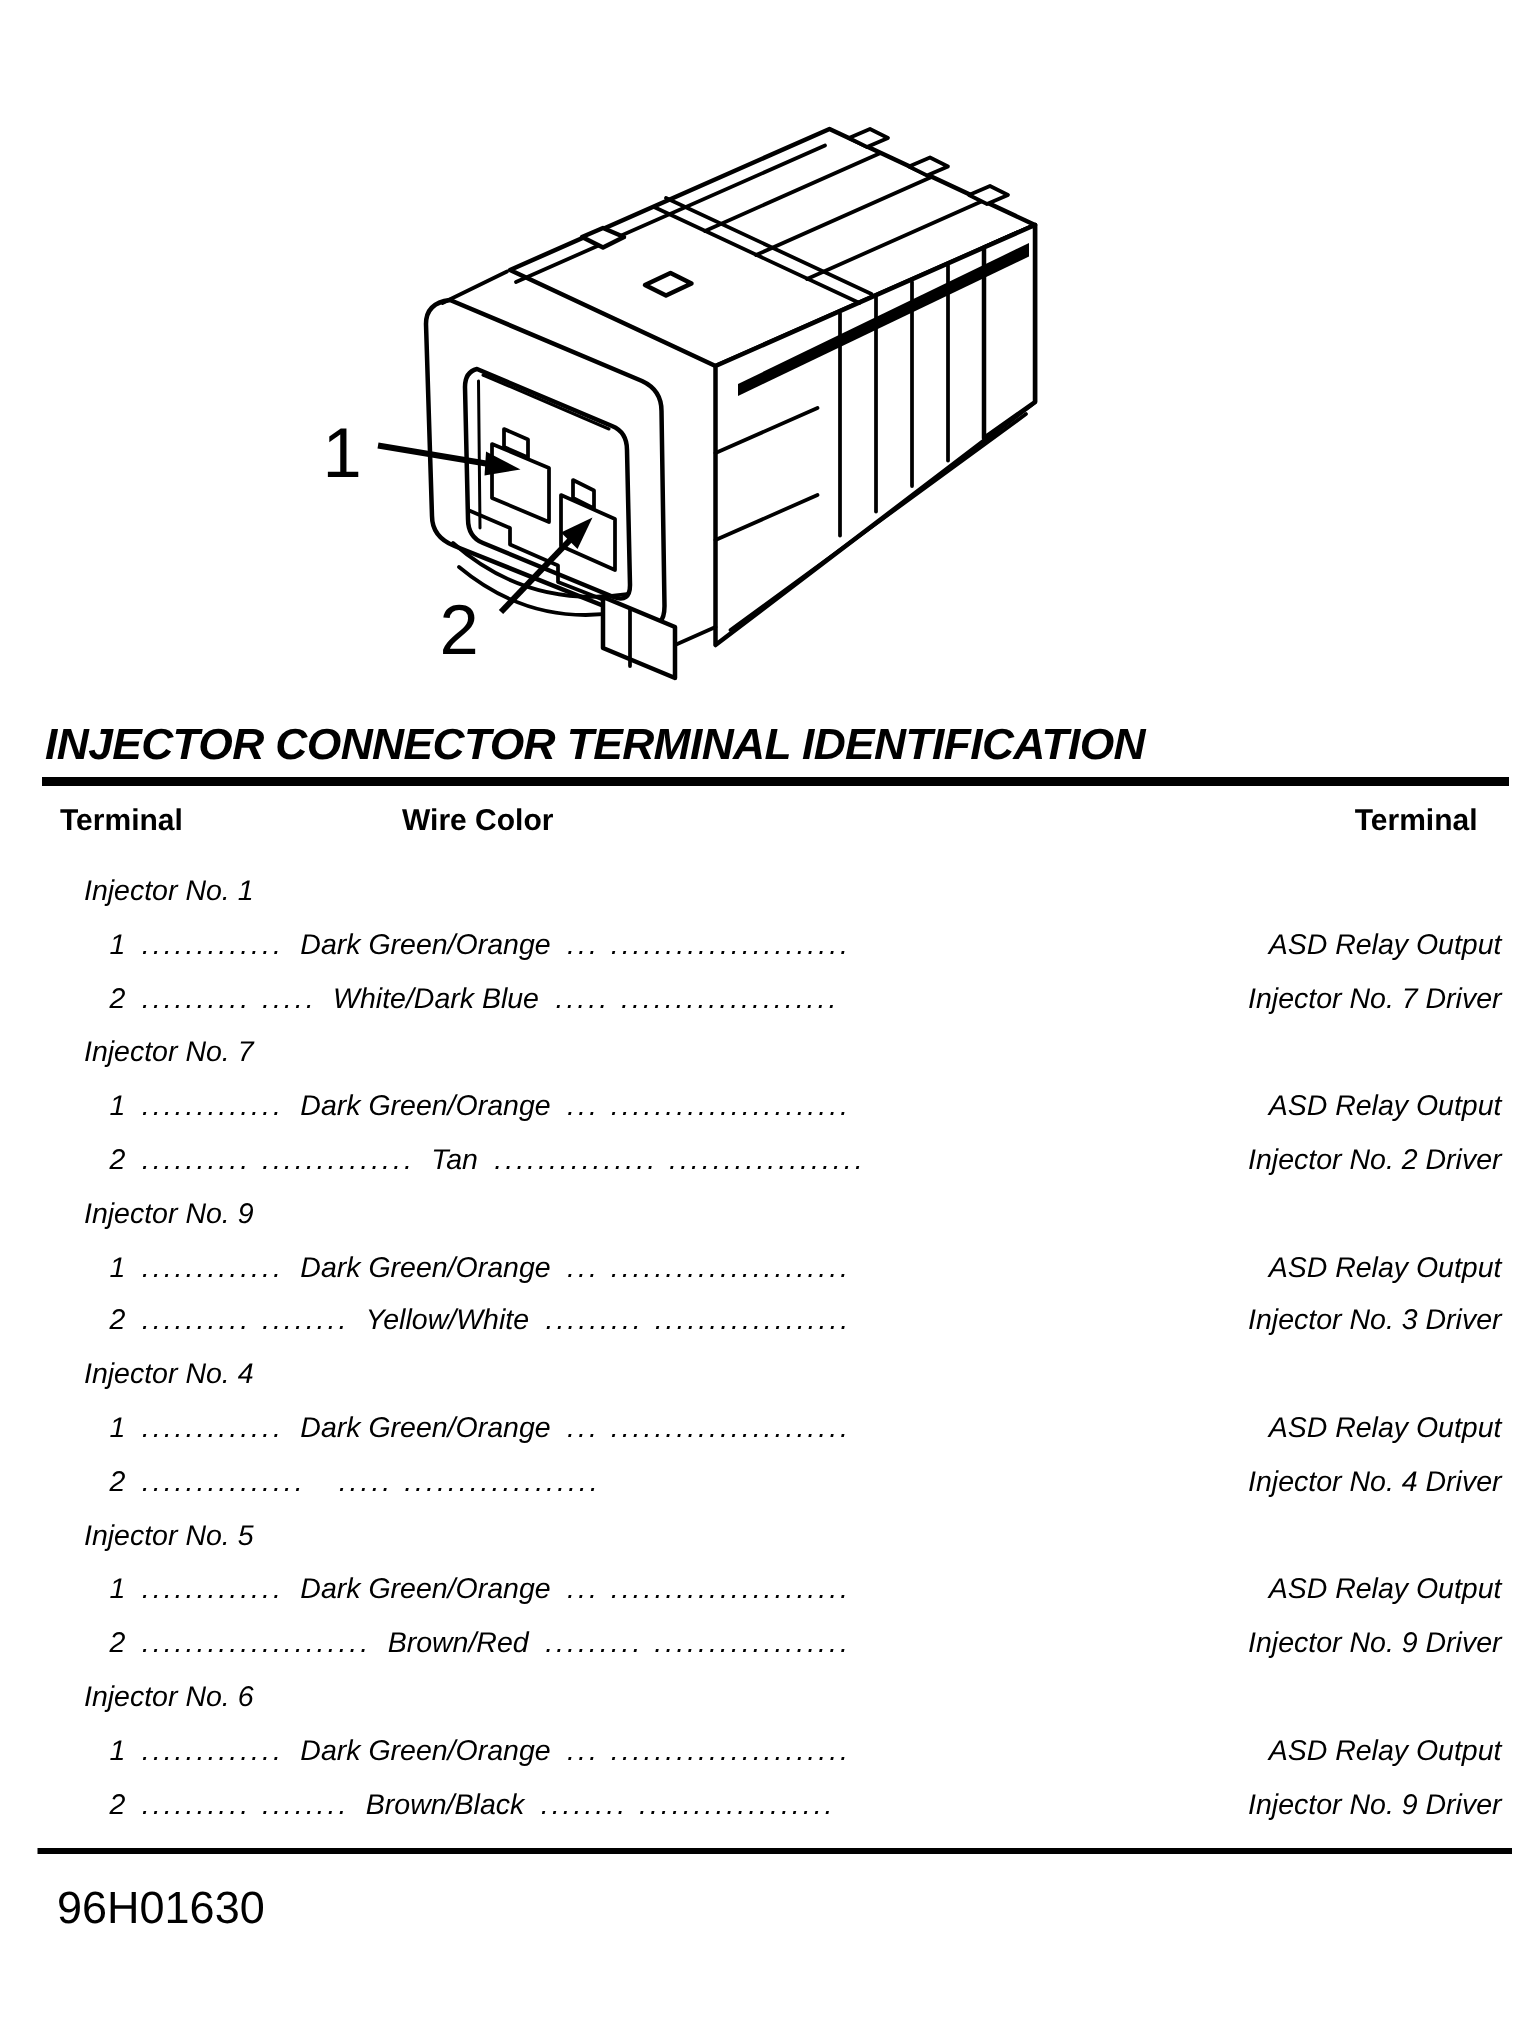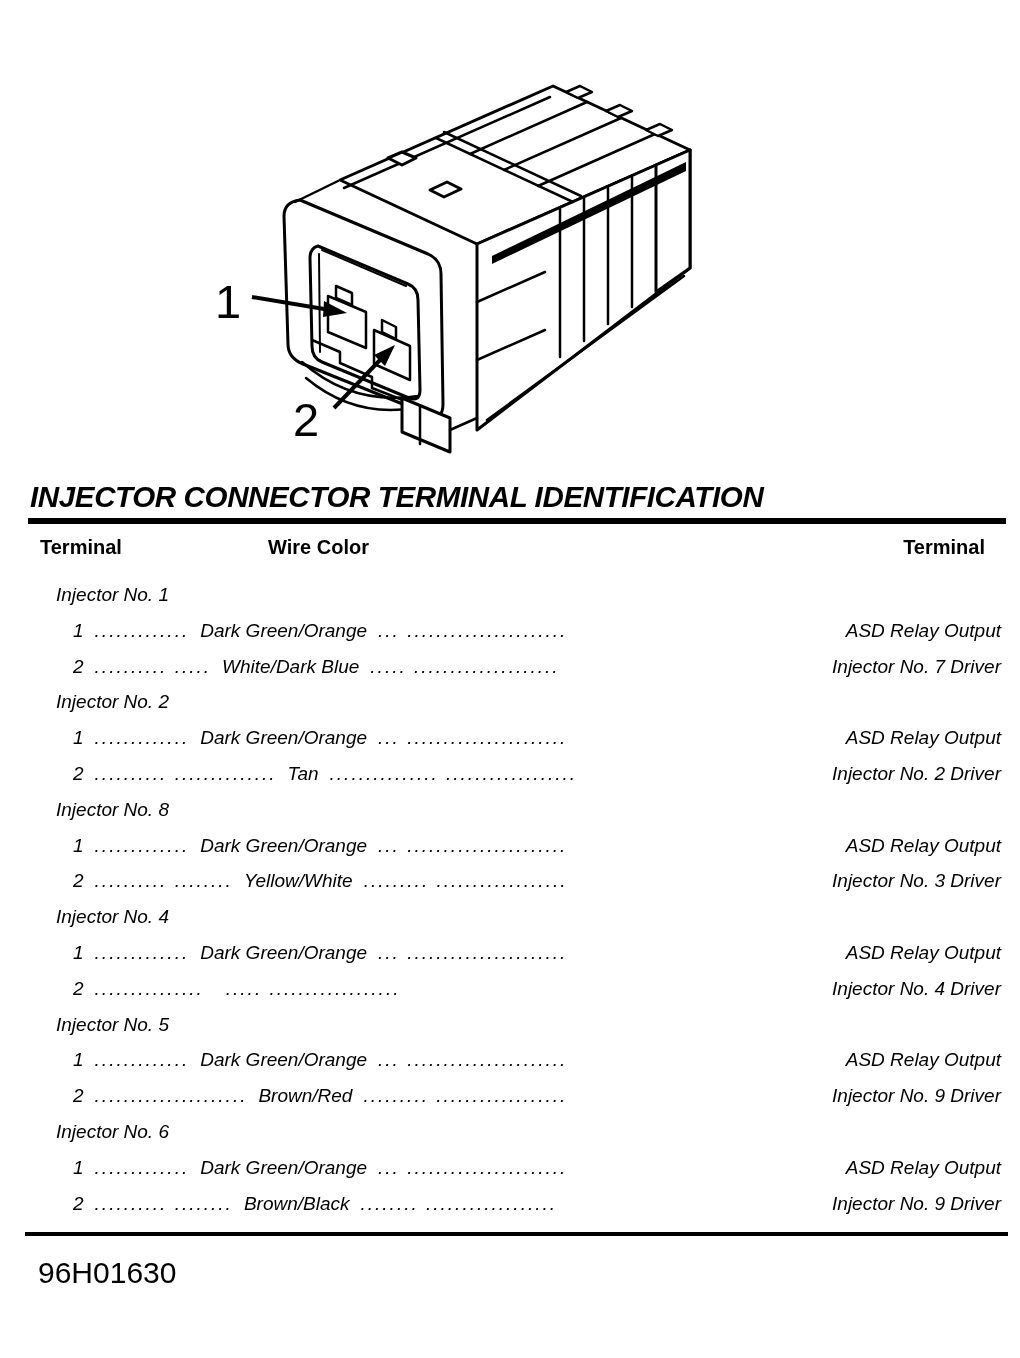--- a/index.html
+++ b/index.html
@@ -134,36 +134,36 @@
         <span class="dots dots2">... ......................</span>
         <span class="func">ASD Relay Output</span>
       </div>
       <div class="trow">
         <span class="tnum">2</span>
         <span class="dots">.......... .....</span>
         <span class="wire">White/Dark Blue</span>
         <span class="dots dots2">..... ....................</span>
         <span class="func">Injector No. 7 Driver</span>
       </div>
-      <div class="group-title">Injector No. 2</div>
+      <div class="group-title">Injector No. 7</div>
       <div class="trow">
         <span class="tnum">1</span>
         <span class="dots">.............</span>
         <span class="wire">Dark Green/Orange</span>
         <span class="dots dots2">... ......................</span>
         <span class="func">ASD Relay Output</span>
       </div>
       <div class="trow">
         <span class="tnum">2</span>
         <span class="dots">.......... ..............</span>
         <span class="wire">Tan</span>
         <span class="dots dots2">............... ..................</span>
         <span class="func">Injector No. 2 Driver</span>
       </div>
-      <div class="group-title">Injector No. 8</div>
+      <div class="group-title">Injector No. 9</div>
       <div class="trow">
         <span class="tnum">1</span>
         <span class="dots">.............</span>
         <span class="wire">Dark Green/Orange</span>
         <span class="dots dots2">... ......................</span>
         <span class="func">ASD Relay Output</span>
       </div>
       <div class="trow">
         <span class="tnum">2</span>
         <span class="dots">.......... ........</span>

